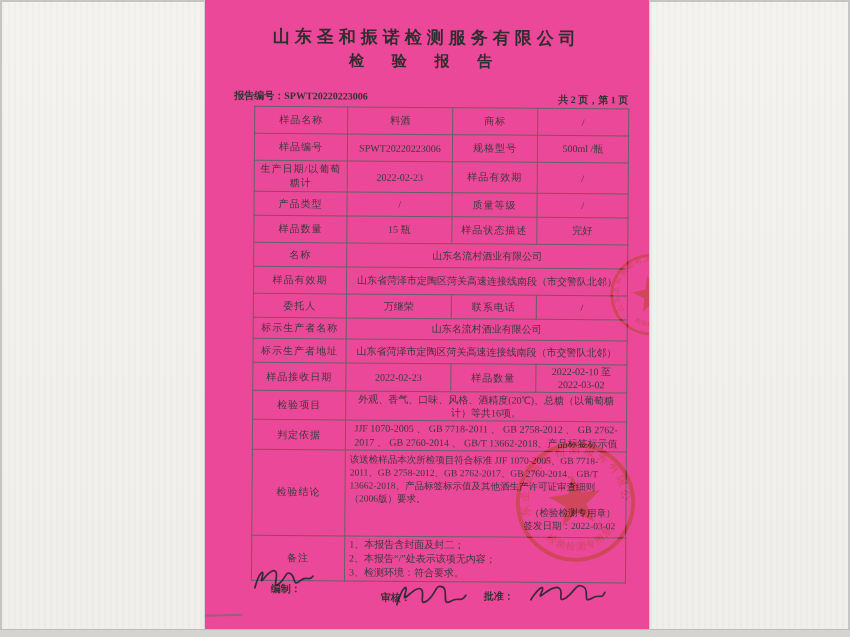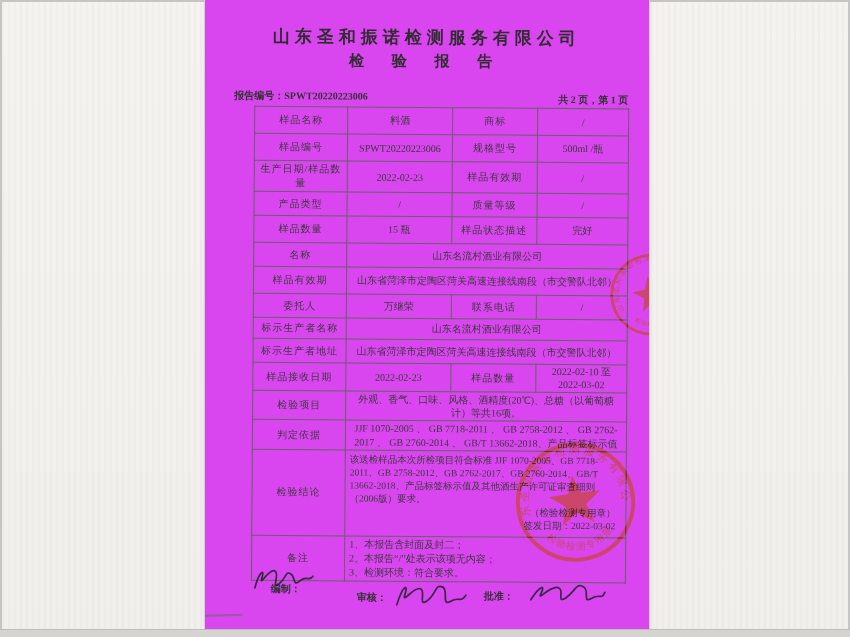--- a/index.html
+++ b/index.html
@@ -12,21 +12,21 @@
   .frame{
     position:absolute;inset:0;
     border:2px solid #c6c5c2;
     background:
       repeating-linear-gradient(90deg, rgba(120,120,120,0.035) 0 2px, rgba(0,0,0,0) 2px 6px),
       linear-gradient(#f4f3f0,#f0efec);
   }
   .bottom-strip{position:absolute;left:0;right:0;bottom:0;height:7px;background:#d5d4d1;border-top:1px solid #bdbcb9;}
   .sheet{
     position:absolute;left:204px;top:0;width:444px;height:630px;
-    background:#d946ef;
+    background:#ec4899;
     border-left:1px solid #d2d1ce;border-right:1px solid #cfcecb;
     box-shadow:0 0 6px rgba(0,0,0,0.06);
     overflow:hidden;
   }
   .sheet-inner{position:absolute;inset:0;transform:rotate(0.4deg);transform-origin:50% 0;color:#3a3a3a;}
   .company-title{position:absolute;top:26px;left:0;width:100%;text-align:center;
     font-size:17px;font-weight:bold;letter-spacing:5px;color:#2e2e2e;white-space:nowrap;}
   .report-title{position:absolute;top:52px;left:0;width:100%;text-align:center;
     font-size:15px;font-weight:bold;letter-spacing:12px;color:#2e2e2e;}
   .meta-left{position:absolute;left:30px;top:81px;font-size:10px;font-weight:bold;color:#333;margin-top:9px;}
@@ -52,21 +52,21 @@
   .row-note{height:42px}
   .concl-wrap{display:flex;flex-direction:column;height:100%;justify-content:space-between;}
   .concl-text{text-align:left;line-height:1.35;font-size:9.5px;}
   .concl-bottom{text-align:right;font-size:9.5px;line-height:1.4;padding-right:6px;}
   .note-line{text-align:left;line-height:1.4;}
   .two-line{line-height:1.25;}
 
   .footer-row{position:absolute;left:0;width:100%;top:575px;font-size:10px;font-weight:bold;color:#333;}
   .footer-item{position:absolute;white-space:nowrap;}
   .f-prep{left:28px;top:8px;margin-left:42px;}
-  .f-rev{left:156px;top:16px;}
+  .f-rev{left:180px;top:16px;}
   .f-app{left:283px;top:14px;}
   .sig{position:absolute;pointer-events:none;}
   .sig path{fill:none;stroke:#20242c;stroke-width:1.7;stroke-linecap:round;stroke-linejoin:round;opacity:0.88;}
 
   .stamp{position:absolute;pointer-events:none;mix-blend-mode:multiply;opacity:0.82;}
   .stamp-big{left:294px;top:421px;width:160px;height:160px;transform:rotate(-8deg);}
   .stamp-edge{left:392px;top:237px;width:112px;height:112px;transform:rotate(-12deg);}
   .page-curl{position:absolute;left:-10px;bottom:12px;width:52px;height:2px;background:#6d6d6d;transform:rotate(-2deg);opacity:.65;}
 </style>
 </head>
@@ -96,21 +96,21 @@
         <td class="lbl">商标</td>
         <td>/</td>
       </tr>
       <tr class="r-lg">
         <td class="lbl">样品编号</td>
         <td>SPWT20220223006</td>
         <td class="lbl">规格型号</td>
         <td>500ml /瓶</td>
       </tr>
       <tr class="r-sm">
-        <td class="lbl">生产日期/样品数量</td>
+        <td class="lbl">生产日期/以葡萄糖计</td>
         <td>2022-02-23</td>
         <td class="lbl">样品有效期</td>
         <td>/</td>
       </tr>
       <tr class="r-md">
         <td class="lbl">产品类型</td>
         <td>/</td>
         <td class="lbl">质量等级</td>
         <td>/</td>
       </tr>

